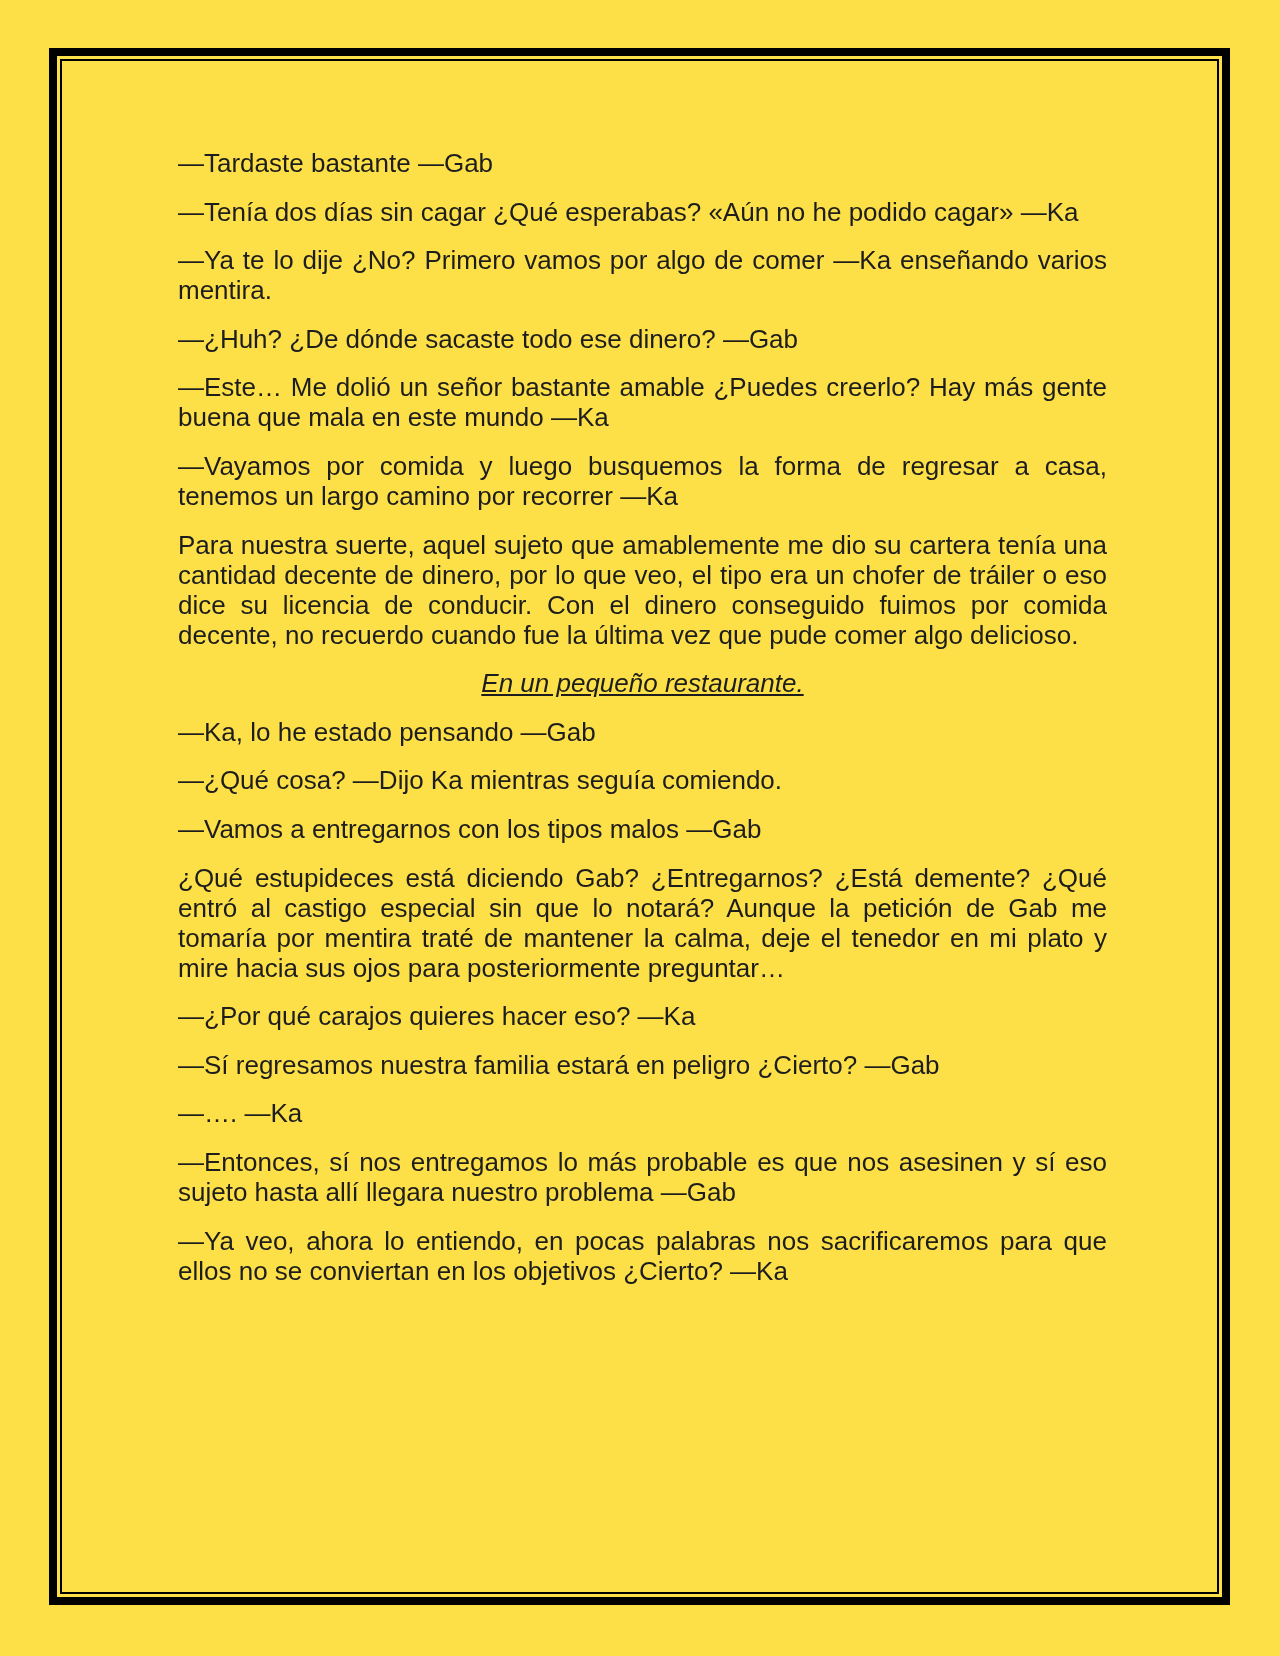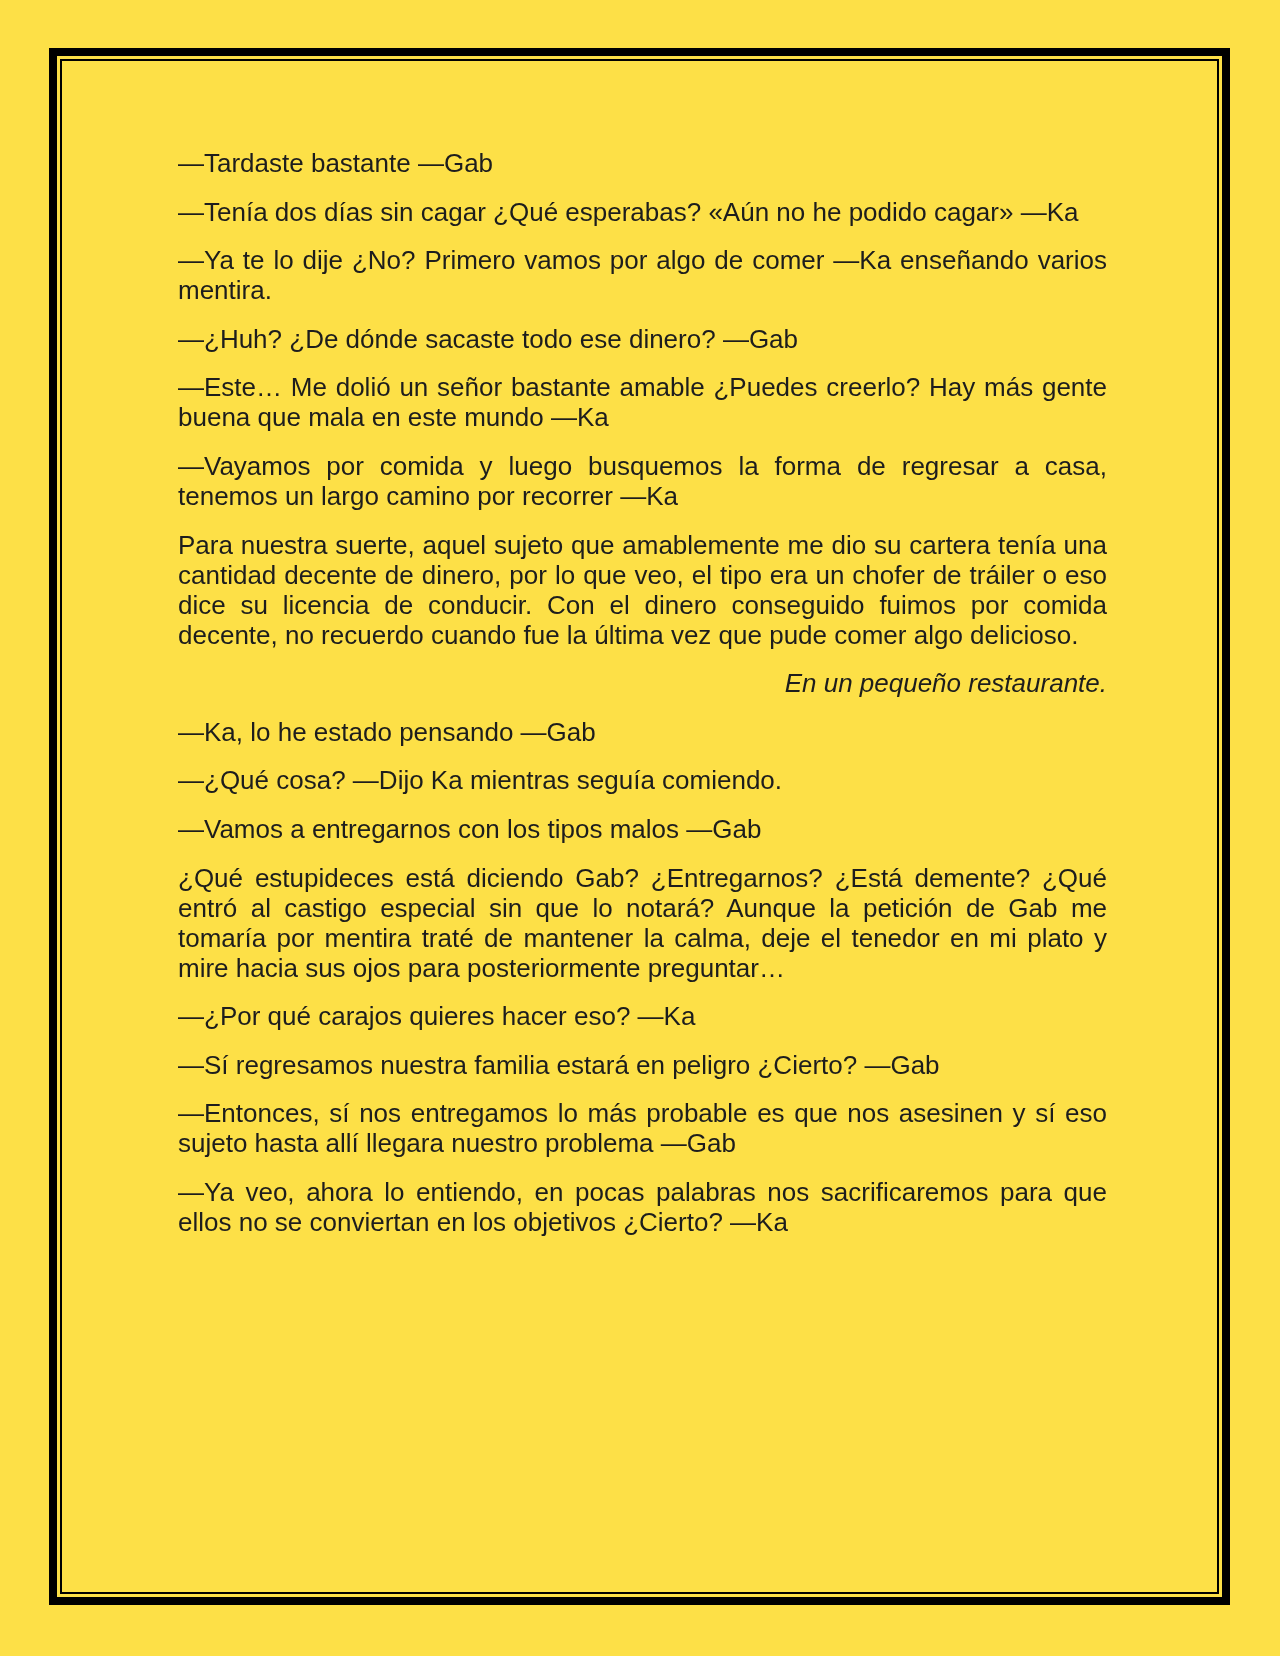--- a/index.html
+++ b/index.html
@@ -46,21 +46,22 @@
   }
   .para {
     font-size: 26px;
     line-height: 30px;
     margin: 0 0 18.6px 0;
     text-align: justify;
     word-spacing: normal;
   }
   .para.scene-heading {
     font-style: italic;
-    text-align: right;
+    text-decoration: underline;
+    text-align: center;
   }
 </style>
 </head>
 <body style="background: rgb(255, 255, 255);">
 
 <div class="page">
   <div class="frame-outer" style="border-color: rgb(0, 0, 0);">
     <div class="frame-inner" style="border-color: rgb(0, 0, 0);"></div>
   </div>
   <div class="content" style="color: rgb(29, 29, 29);">
@@ -71,16 +72,17 @@
       <p class="para">—Este… Me dolió un señor bastante amable ¿Puedes creerlo? Hay más gente buena que mala en este mundo —Ka</p>
       <p class="para">—Vayamos por comida y luego busquemos la forma de regresar a casa, tenemos un largo camino por recorrer —Ka</p>
       <p class="para">Para nuestra suerte, aquel sujeto que amablemente me dio su cartera tenía una cantidad decente de dinero, por lo que veo, el tipo era un chofer de tráiler o eso dice su licencia de conducir. Con el dinero conseguido fuimos por comida decente, no recuerdo cuando fue la última vez que pude comer algo delicioso.</p>
       <p class="para scene-heading">En un pequeño restaurante.</p>
       <p class="para">—Ka, lo he estado pensando —Gab</p>
       <p class="para">—¿Qué cosa? —Dijo Ka mientras seguía comiendo.</p>
       <p class="para">—Vamos a entregarnos con los tipos malos —Gab</p>
       <p class="para">¿Qué estupideces está diciendo Gab? ¿Entregarnos? ¿Está demente? ¿Qué entró al castigo especial sin que lo notará? Aunque la petición de Gab me tomaría por mentira traté de mantener la calma, deje el tenedor en mi plato y mire hacia sus ojos para posteriormente preguntar…</p>
       <p class="para">—¿Por qué carajos quieres hacer eso? —Ka</p>
       <p class="para">—Sí regresamos nuestra familia estará en peligro ¿Cierto? —Gab</p>
+      <p class="para">—…. —Ka</p>
       <p class="para">—Entonces, sí nos entregamos lo más probable es que nos asesinen y sí eso sujeto hasta allí llegara nuestro problema —Gab</p>
       <p class="para">—Ya veo, ahora lo entiendo, en pocas palabras nos sacrificaremos para que ellos no se conviertan en los objetivos ¿Cierto? —Ka</p>
     </div>
 </div>
 
 </body></html>

